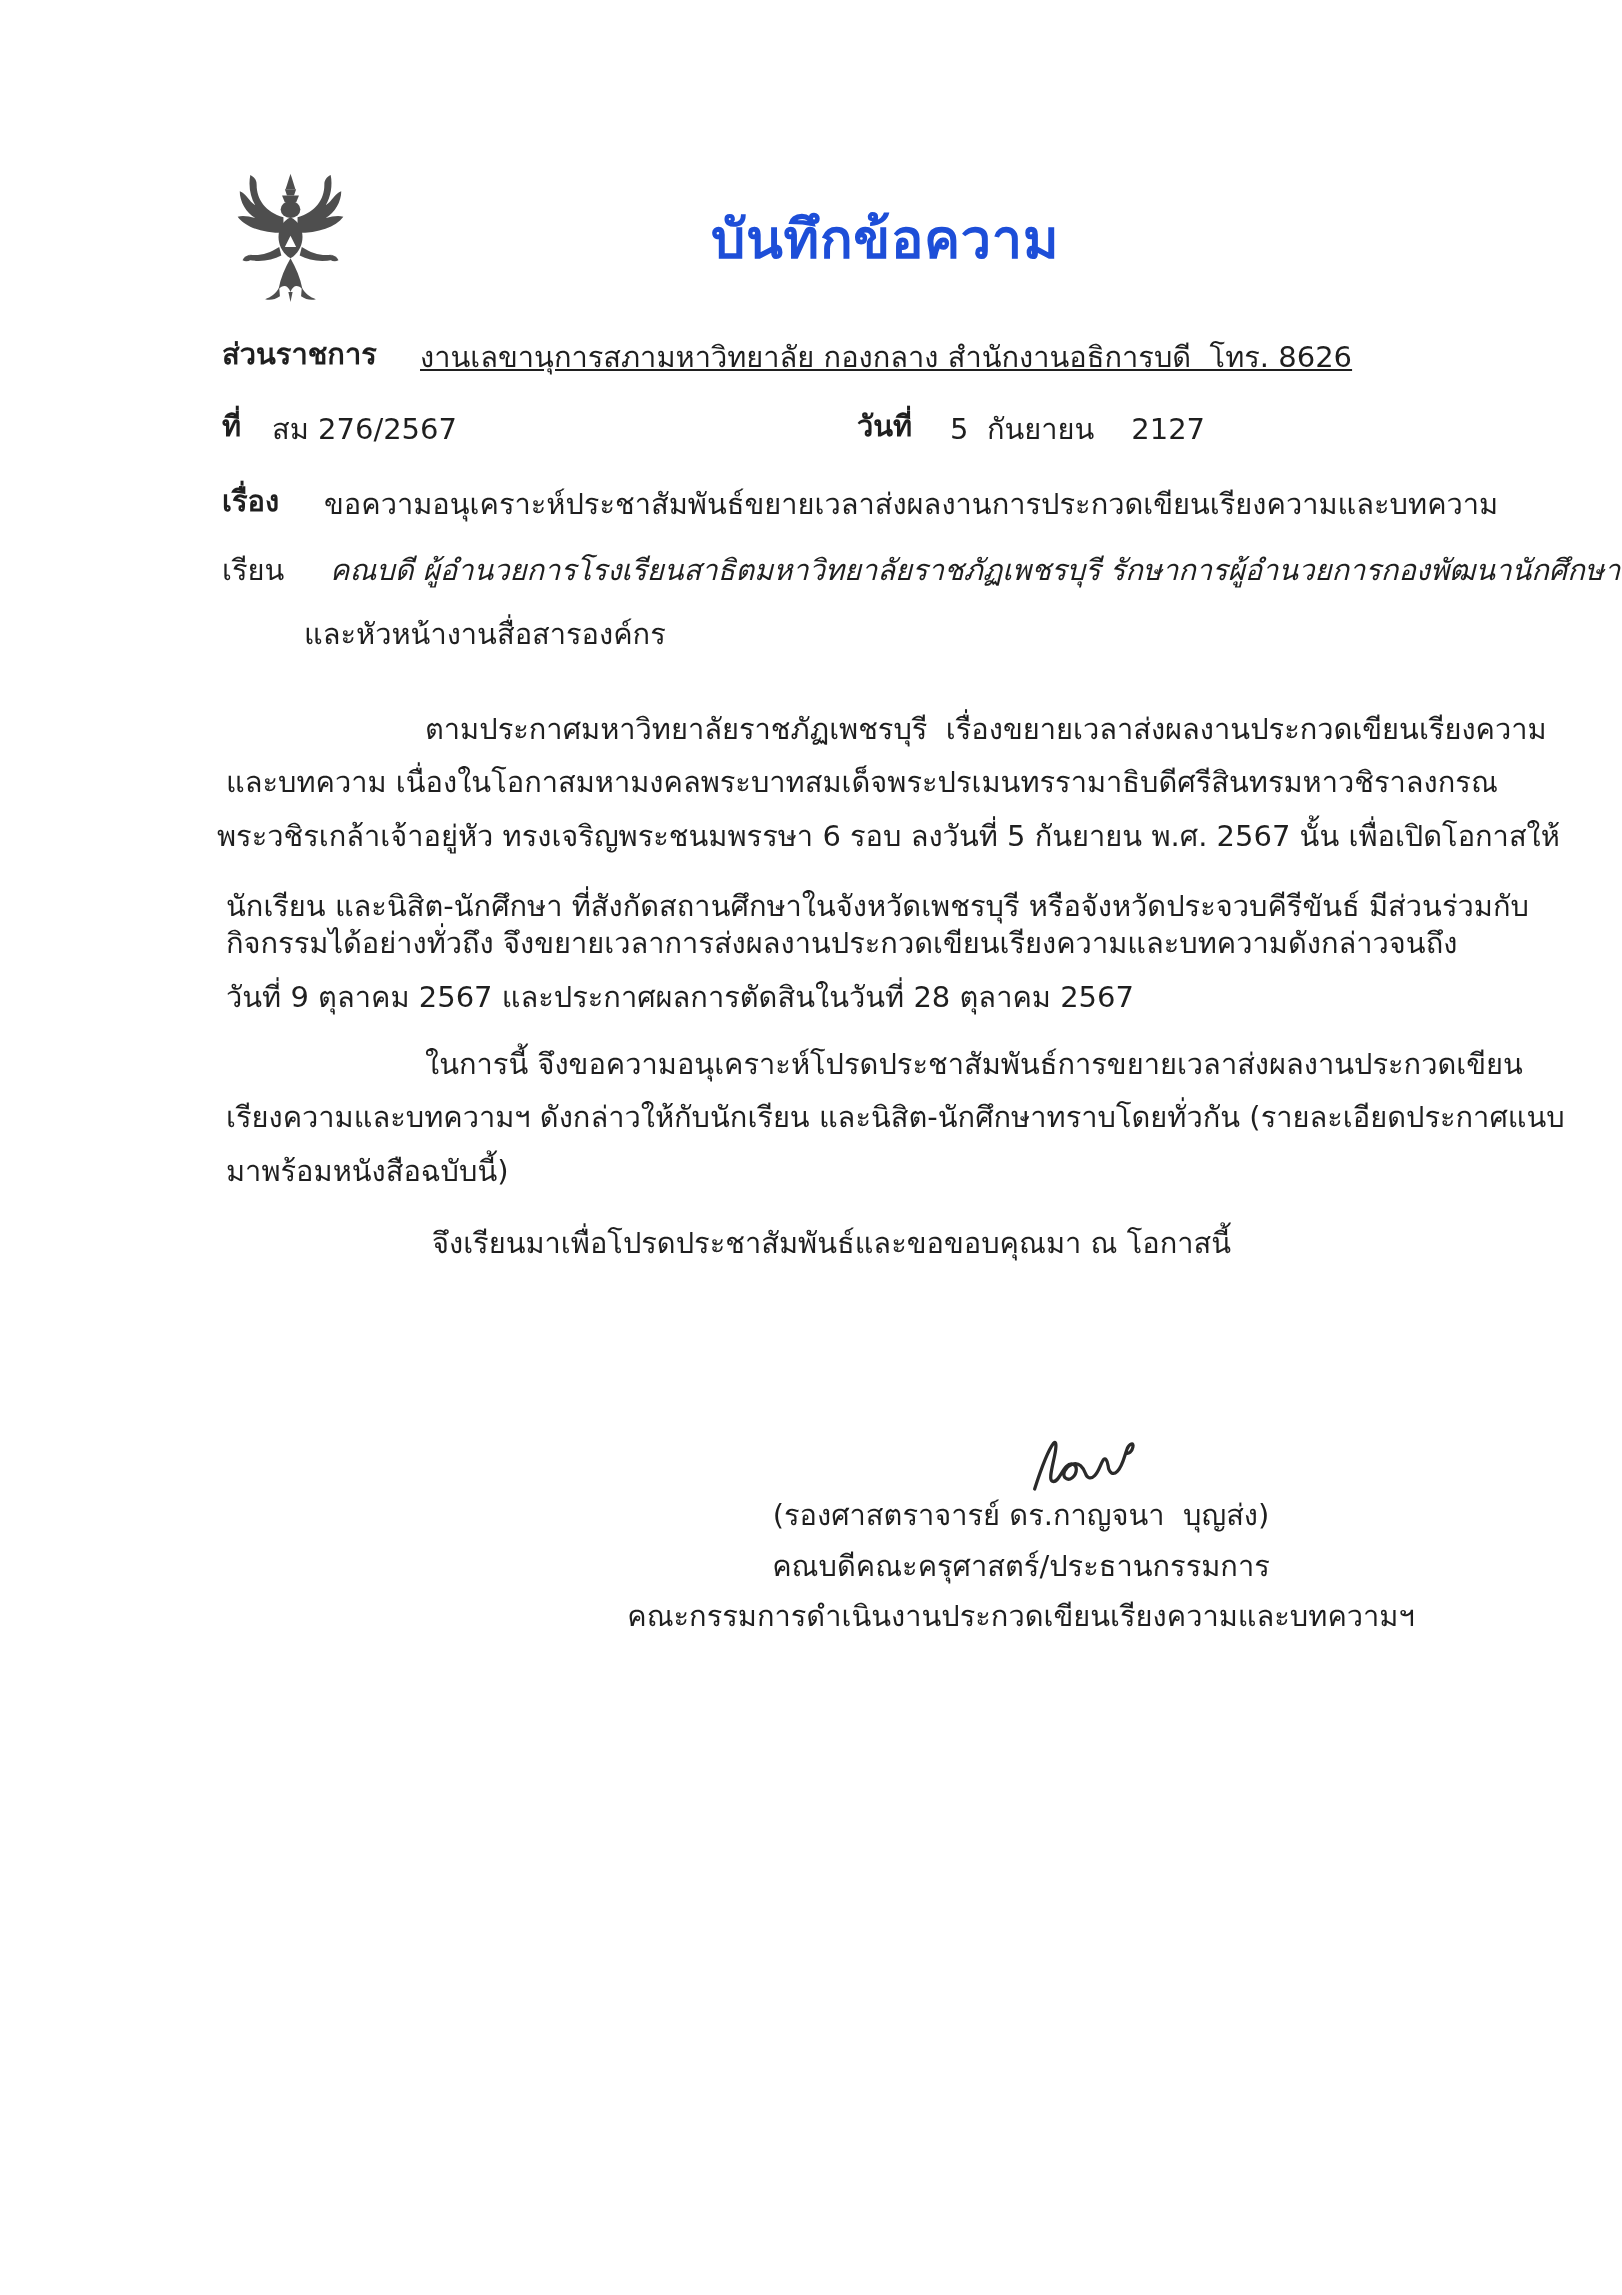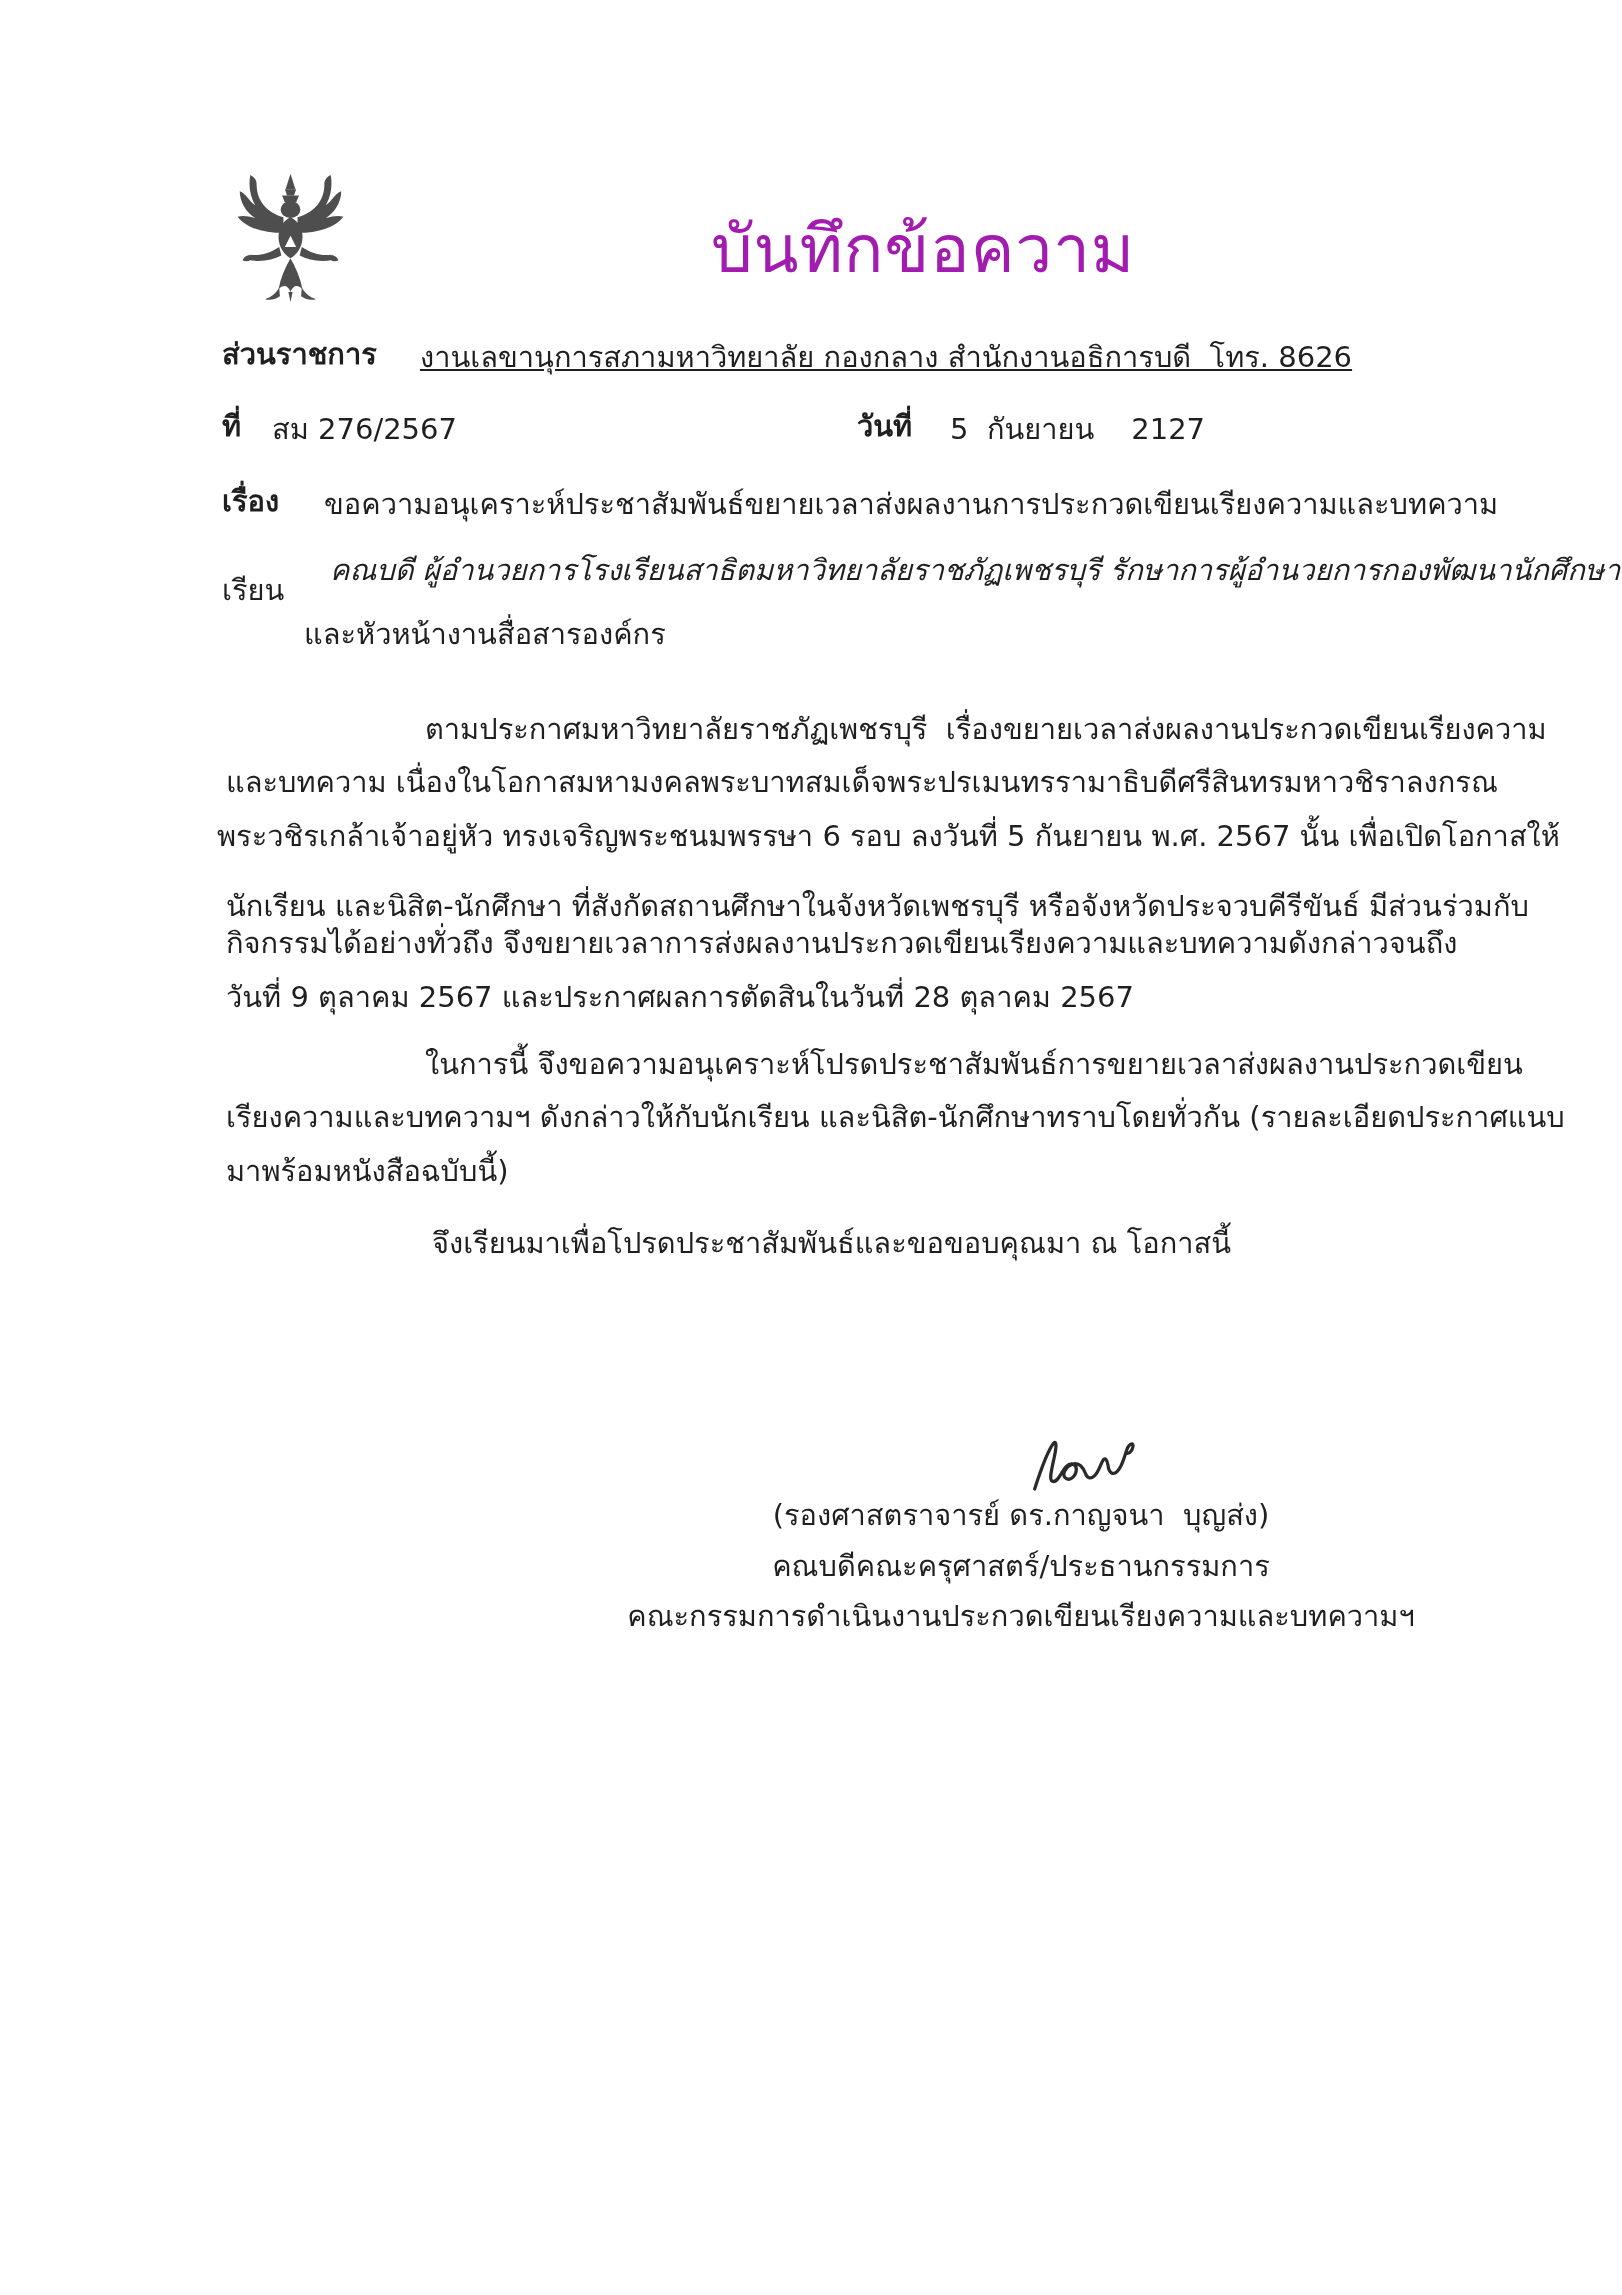--- a/index.html
+++ b/index.html
@@ -9,24 +9,24 @@
     height: 2295px;
     background: #ffffff;
     font-family: "DejaVu Sans", sans-serif;
     color: #1f1f1f;
     overflow: hidden;
   }
   .abs { position: absolute; white-space: pre; }
   .t   { font-size: 29px; line-height: 1.25; }
   .b   { font-weight: bold; }
   .doc-title {
-    font-size: 66px;
-    font-weight: normal;
+    font-size: 54px;
+    font-weight: bold;
     letter-spacing: 0.7px;
-    color: #a21caf;
+    color: #1d4ed8;
   }
   .sig-block {
     position: absolute;
     left: 537px;
     top: 1500px;
     width: 968px;
     text-align: center;
   }
   .sig-block .sig-line {
     font-size: 29px;
@@ -78,21 +78,21 @@
   <div class="abs t" style="left:420px; top:339px;text-decoration:underline;">งานเลขานุการสภามหาวิทยาลัย กองกลาง สำนักงานอธิการบดี  โทร. 8626</div>
 
   <div class="abs t b" style="left:222px; top:408px;">ที่</div>
   <div class="abs t" style="left:272px; top:411px;">สม 276/2567</div>
   <div class="abs t b" style="left:857px; top:408px;">วันที่</div>
   <div class="abs t" style="left:950px; top:411px;">5  กันยายน    2127</div>
 
   <div class="abs t b" style="left:222px; top:483px;">เรื่อง</div>
   <div class="abs t" style="left:324px; top:486px;text-align:center;">ขอความอนุเคราะห์ประชาสัมพันธ์ขยายเวลาส่งผลงานการประกวดเขียนเรียงความและบทความ</div>
 
-  <div class="abs t" style="left:222px; top:552px;margin-top:20px;">เรียน</div>
+  <div class="abs t" style="left:222px; top:552px;">เรียน</div>
   <div class="abs t" style="left:330px; top:552px;font-style:italic;">คณบดี ผู้อำนวยการโรงเรียนสาธิตมหาวิทยาลัยราชภัฏเพชรบุรี รักษาการผู้อำนวยการกองพัฒนานักศึกษา</div>
   <div class="abs t" style="left:304px; top:616px;">และหัวหน้างานสื่อสารองค์กร</div>
 
   <div class="abs t" style="left:425px; top:711px;">ตามประกาศมหาวิทยาลัยราชภัฏเพชรบุรี  เรื่องขยายเวลาส่งผลงานประกวดเขียนเรียงความ</div>
   <div class="abs t" style="left:226px; top:764px;">และบทความ เนื่องในโอกาสมหามงคลพระบาทสมเด็จพระปรเมนทรรามาธิบดีศรีสินทรมหาวชิราลงกรณ</div>
   <div class="abs t" style="left:217px; top:818px;">พระวชิรเกล้าเจ้าอยู่หัว ทรงเจริญพระชนมพรรษา 6 รอบ ลงวันที่ 5 กันยายน พ.ศ. 2567 นั้น เพื่อเปิดโอกาสให้</div>
   <div class="abs t" style="left:226px; top:872px;margin-top:16px;">นักเรียน และนิสิต-นักศึกษา ที่สังกัดสถานศึกษาในจังหวัดเพชรบุรี หรือจังหวัดประจวบคีรีขันธ์ มีส่วนร่วมกับ</div>
   <div class="abs t" style="left:226px; top:925px;">กิจกรรมได้อย่างทั่วถึง จึงขยายเวลาการส่งผลงานประกวดเขียนเรียงความและบทความดังกล่าวจนถึง</div>
   <div class="abs t" style="left:226px; top:979px;">วันที่ 9 ตุลาคม 2567 และประกาศผลการตัดสินในวันที่ 28 ตุลาคม 2567</div>
 

